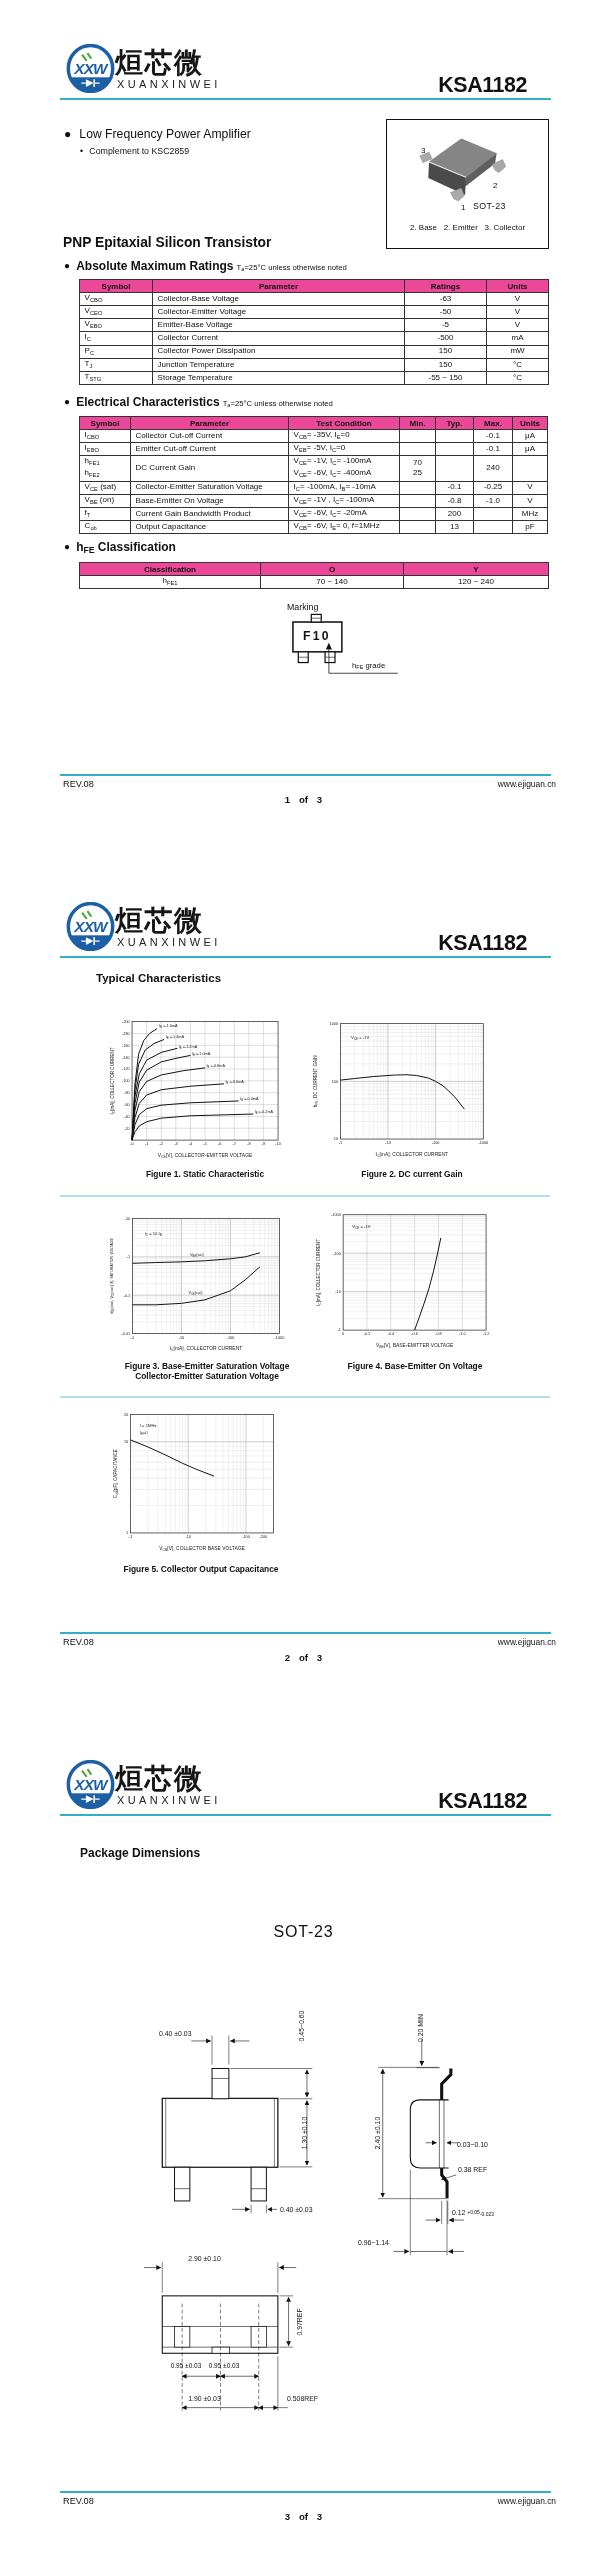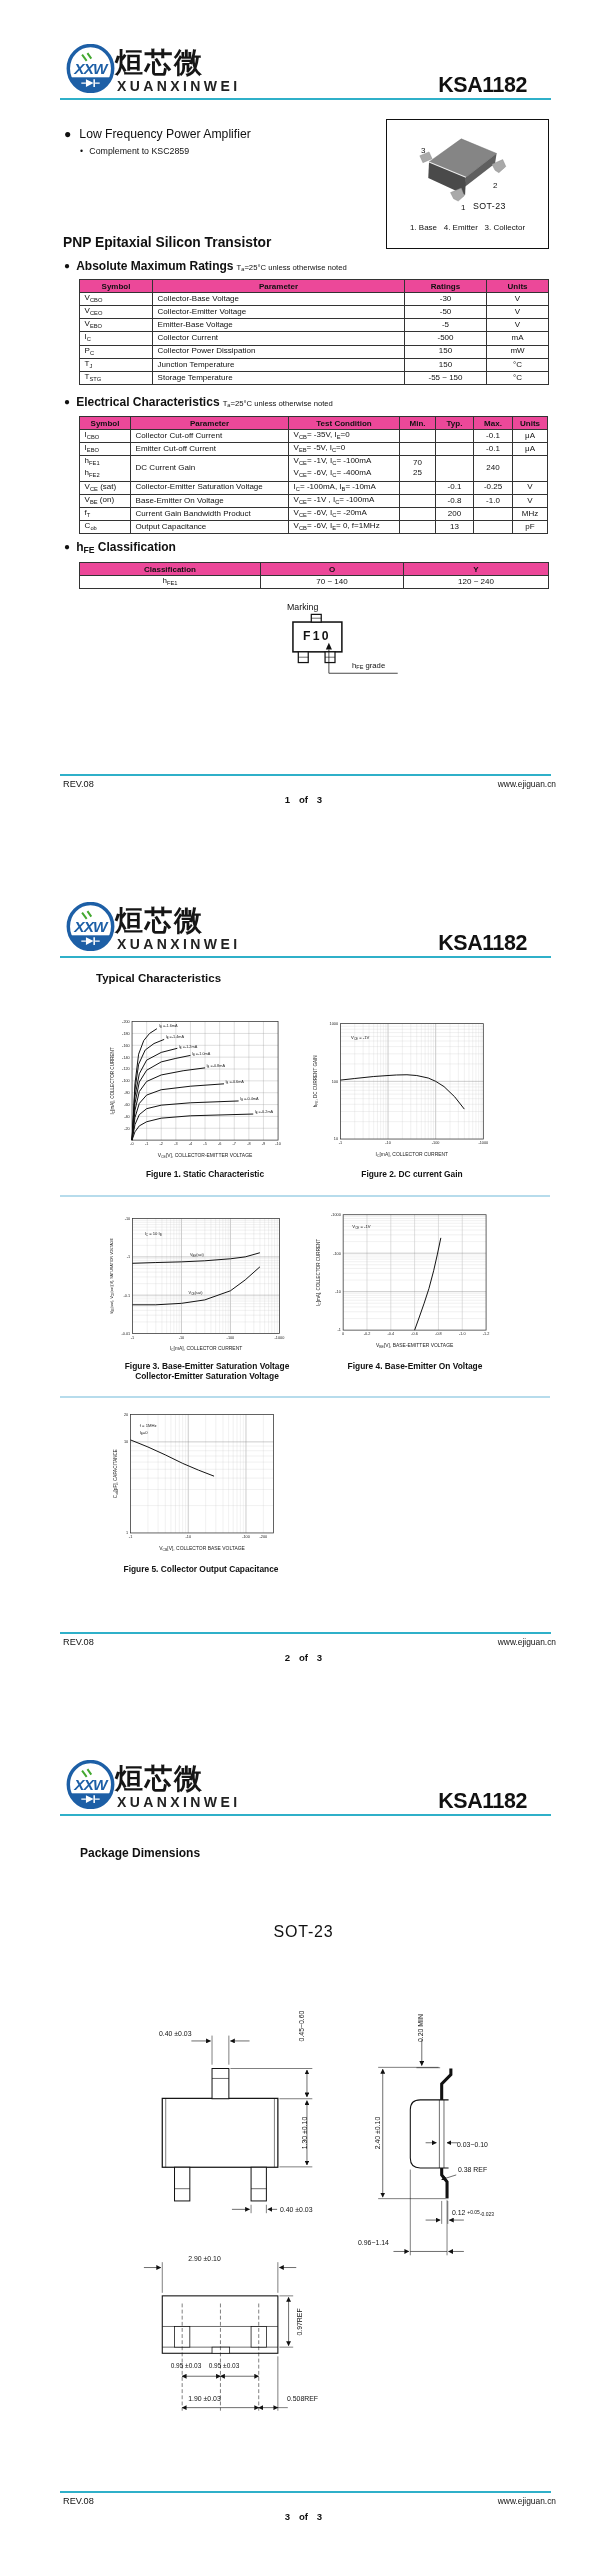--- a/index.html
+++ b/index.html
@@ -3,21 +3,21 @@
 <meta charset="utf-8">
 <style>
   * { margin:0; padding:0; box-sizing:border-box; }
   body { background:#ffffff; }
   #doc { position:relative; width:607px; height:2576px; background:#ffffff;
          font-family:"Liberation Sans", sans-serif; color:#111; overflow:hidden; }
   .abs { position:absolute; }
   
   .hdr { position:absolute; left:0; width:607px; height:63px; }
   .brand-cn { position:absolute; left:115px; top:0px; font-size:28px; font-weight:900; letter-spacing:1.5px; color:#151515; }
-  .brand-en { position:absolute; left:117px; top:34px; font-size:14px; letter-spacing:3.4px; color:#222; font-weight:700; }
+  .brand-en { position:absolute; left:117px; top:34px; font-size:11px; letter-spacing:3.4px; color:#222; font-weight:400; }
   .part-no  { position:absolute; right:80px; top:29px; font-size:21.4px; font-weight:800; letter-spacing:-0.4px; }
   .hdrline  { position:absolute; left:60px; width:491px; top:54px; height:1.8px; background:#2fb0c9; }
   .ftr { position:absolute; left:0; width:607px; height:46px; }
   .ftrline { position:absolute; left:60px; width:491px; top:0; height:1.7px; background:#2fb0c9; }
   .rev { position:absolute; left:63px; top:4.6px; font-size:9.2px; }
   .site { position:absolute; right:51px; top:5.4px; font-size:8.4px; }
   .pageno { position:absolute; left:0; width:607px; top:20px; text-align:center; font-size:9.6px; font-weight:600; word-spacing:6.1px; }
   
   .tbl { position:absolute; border-collapse:collapse; table-layout:fixed; background:#fff; }
   .tbl th { background:#ec4899; border:0.8px solid #333; font-size:8px; font-weight:700; height:13px; padding:0 1.5px; }
@@ -73,21 +73,21 @@
       <polygon points="30,44 78,64 77,87 29,65" fill="#4a4a4a"></polygon>
       <line x1="30" y1="44" x2="78" y2="64" stroke="#ececec" stroke-width="1.4"></line>
       <polygon points="18,36 30,31 34,40 22,45" fill="#a9a9a9" stroke="#7d7d7d" stroke-width="0.5"></polygon>
       <polygon points="112,47 126,41 130,50 121,58 116,55" fill="#a9a9a9" stroke="#7d7d7d" stroke-width="0.5"></polygon>
       <polygon points="58,84 72,78 76,88 68,95 62,92" fill="#a9a9a9" stroke="#7d7d7d" stroke-width="0.5"></polygon>
     </svg>
     <div class="pinlbl" style="left:34px;top:26px">3</div>
     <div class="pinlbl" style="left:106px;top:61px">2</div>
     <div class="pinlbl" style="left:74px;top:83px">1</div>
     <div class="pinlbl" style="left:86px;top:81px;font-size:8.8px;letter-spacing:0.4px">SOT-23</div>
-    <div class="abs" style="left:0;top:103px;width:100%;text-align:center;font-size:8px;white-space:pre">1. Base   4. Emitter   3. Collector</div>
+    <div class="abs" style="left:0;top:103px;width:100%;text-align:center;font-size:8px;white-space:pre">2. Base   2. Emitter   3. Collector</div>
   </div>
 
   <div class="abs" style="left:63px;top:235px;font-size:13.8px;font-weight:700">PNP Epitaxial Silicon Transistor</div>
 
   <div class="sechead" style="left:64px;top:259px">
     <span class="bu">●</span><span class="ti">Absolute Maximum Ratings</span><span class="no">T<sub>a</sub>=25°C unless otherwise noted</span>
   </div>
   <table class="tbl" style="left:79px;top:279px;width:468px">
       <colgroup>
         <col style="width: 73px;">
@@ -100,21 +100,21 @@
           <th>Symbol</th>
           <th>Parameter</th>
           <th>Ratings</th>
           <th>Units</th>
         </tr>
       </thead>
       <tbody>
         <tr>
           <td style="text-align: left;">V<sub>CBO</sub></td>
           <td style="text-align: left;">Collector-Base Voltage</td>
-          <td style="text-align: center;">-30</td>
+          <td style="text-align: center;">-63</td>
           <td style="text-align: center;">V</td>
         </tr>
         <tr>
           <td style="text-align: left;">V<sub>CEO</sub></td>
           <td style="text-align: left;">Collector-Emitter Voltage</td>
           <td style="text-align: center;">-50</td>
           <td style="text-align: center;">V</td>
         </tr>
         <tr>
           <td style="text-align: left;">V<sub>EBO</sub></td>

